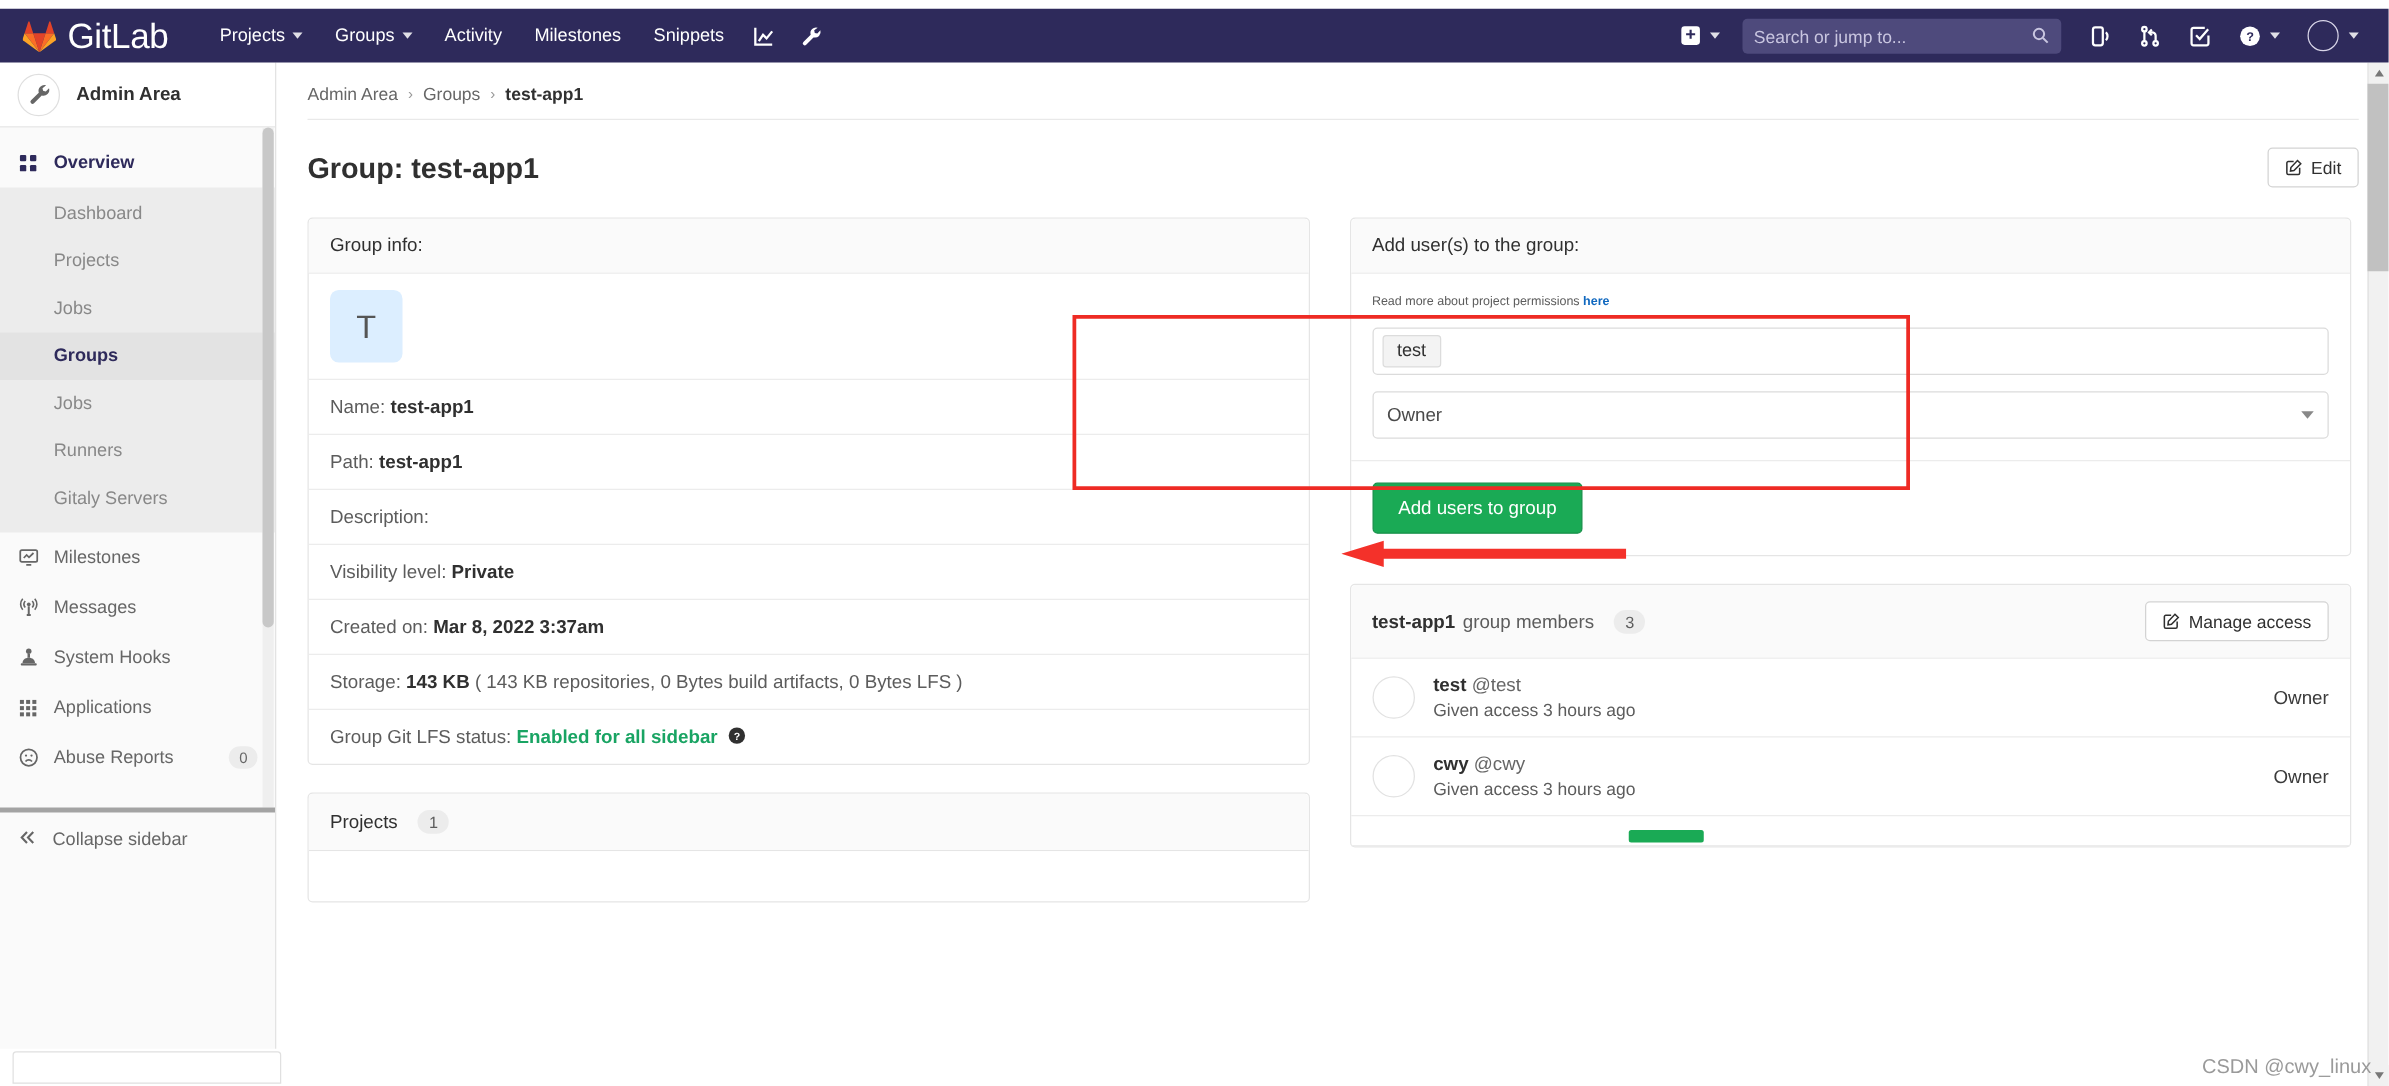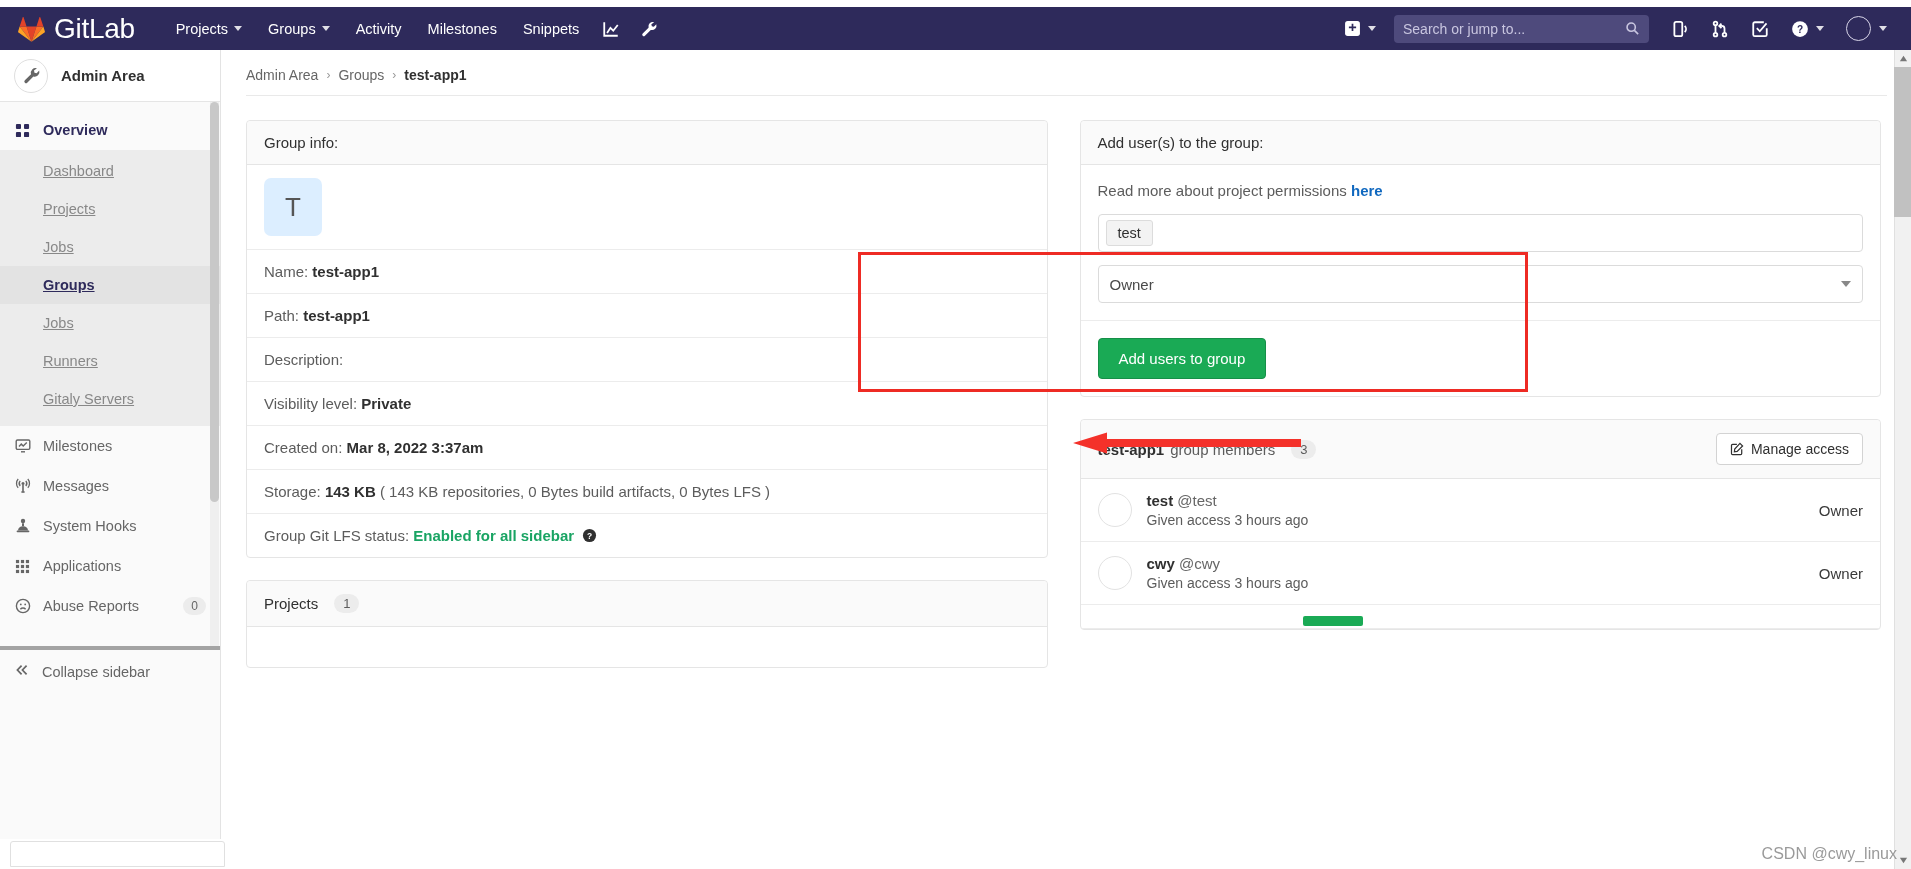--- a/index.html
+++ b/index.html
@@ -68,21 +68,21 @@
   .nav-sec { padding:8px 0 0 0; }
   .side-item {
     display:flex; align-items:center; gap:12px;
     height:40px; padding:0 14px; cursor:pointer; font-size:14.5px; color:#666;
   }
   .side-item .ic { width:17px; height:17px; display:flex; align-items:center; justify-content:center; flex:0 0 17px; color:#666;}
   .side-item.top { color:#2e2a5b; font-weight:bold; }
   .subnav { background:#ececec; padding:2px 0 8px 0; }
   .sub-item {
     height:38px; display:flex; align-items:center; padding-left:43px;
-    font-size:14.5px; color:#888; cursor:pointer;text-decoration:underline;
+    font-size:14.5px; color:#888; cursor:pointer;
   }
   .sub-item.active { color:#2e2a5b; font-weight:bold; background:#e3e3e3; }
   .badge-count {
     margin-left:auto; background:#ececec; color:#666; border-radius:9px;
     font-size:12px; padding:2px 8px; min-width:22px; text-align:center;
   }
   #collapse-bar {
     position:absolute; bottom:176px; left:0; width:220px; height:47px;
     border-top:4px solid #a3a3a3; background:#fafafa;
     display:flex; align-items:center; gap:12px; padding:0 14px;
@@ -425,20 +425,30 @@
 
   <div id="breadcrumb">
     <span class="crumb">Admin Area</span>
     <span class="crumb-sep">›</span>
     <span class="crumb">Groups</span>
     <span class="crumb-sep">›</span>
     <span class="crumb cur">test-app1</span>
   </div>
   <div id="crumb-rule"></div>
 
+  <div id="title-row">
+    <div id="page-title">Group: test-app1</div>
+    <div id="edit-btn">
+      <svg width="14" height="14" viewBox="0 0 16 16" fill="none" stroke="#303030" stroke-width="1.4">
+        <path d="M13.4 8.2V13a1.3 1.3 0 0 1-1.3 1.3H3a1.3 1.3 0 0 1-1.3-1.3V3.9A1.3 1.3 0 0 1 3 2.6h4.9"></path>
+        <path d="M11.4 1.6 14.4 4.6 8.2 10.8 5 11.2l.4-3.2z" fill="none"></path>
+      </svg>
+      <span>Edit</span>
+    </div>
+  </div>
 
   <div id="cols">
 
     <div class="col">
 
       <div class="card">
         <div class="card-head">Group info:</div>
 
         <div class="card-row">
           <div class="group-avatar">T</div>
@@ -494,21 +504,21 @@
         </div>
         <div class="card-row" style="height:40px"></div>
       </div>
     </div>
 
     <div class="col">
 
       <div class="card">
         <div class="card-head">Add user(s) to the group:</div>
         <div class="card-row" style="padding:17px">
-          <div style="font-size:15px">
+          <div style="font-size:10px">
             <span class="muted">Read more about project permissions</span>
             <a class="link">here</a>
           </div>
 
           <div class="token-field">
             <span class="token">test</span>
           </div>
 
           <div class="select-field">
             <span>Owner</span>

